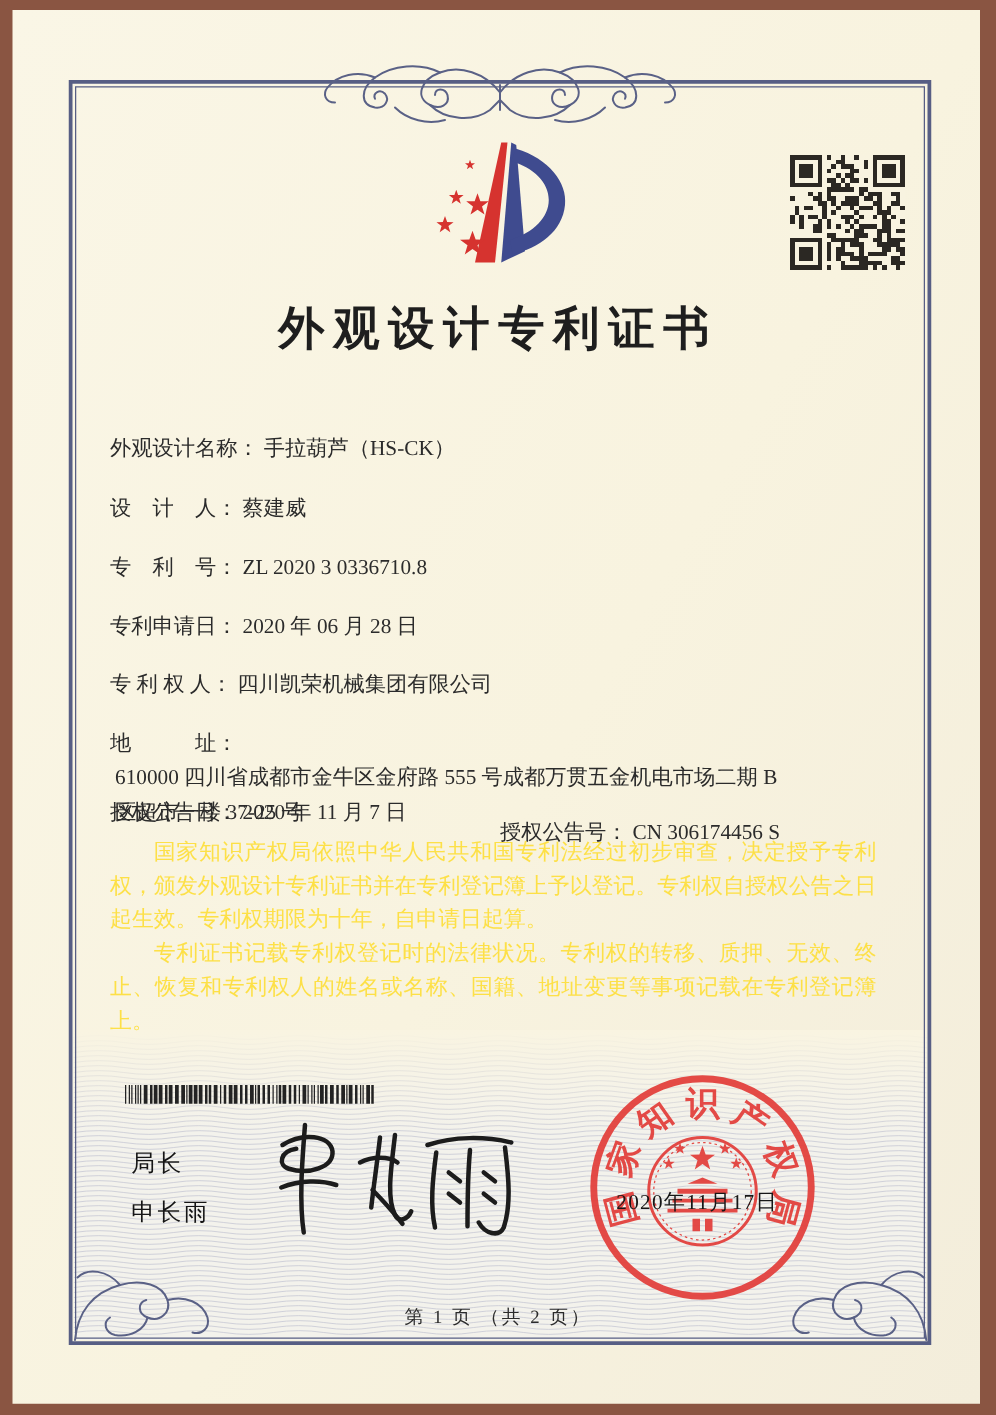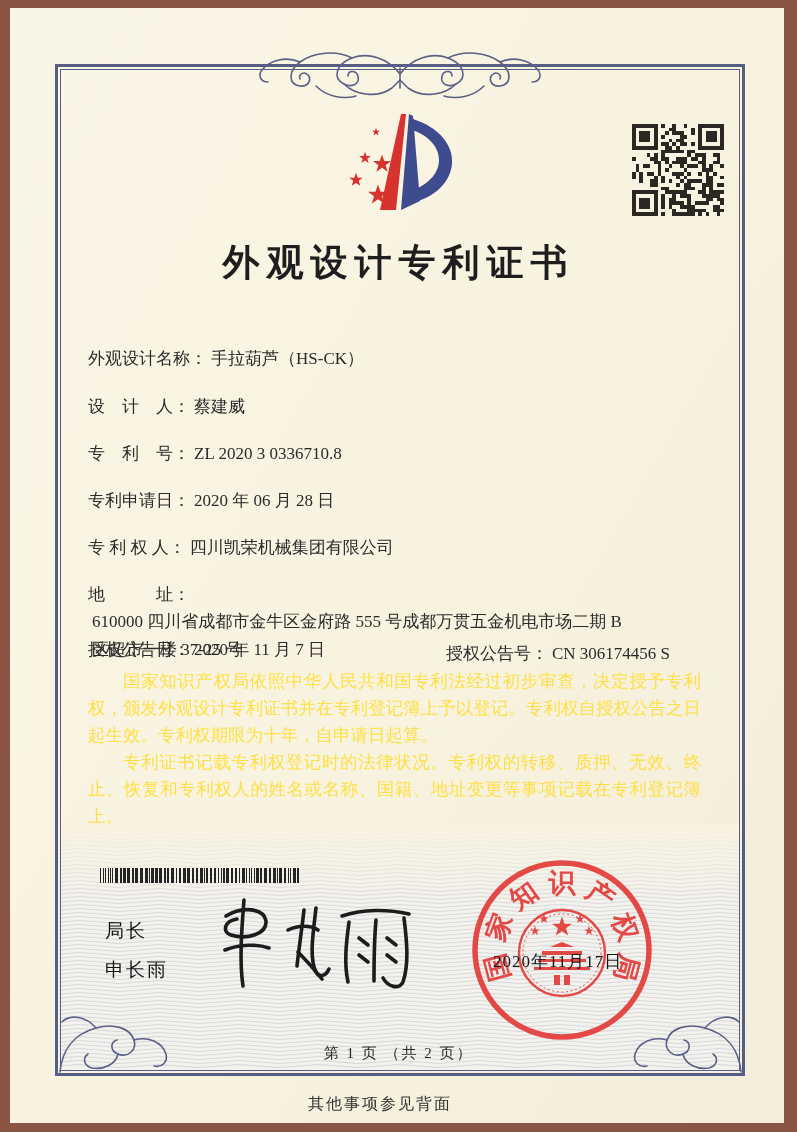--- a/index.html
+++ b/index.html
@@ -20,21 +20,21 @@
     background:linear-gradient(180deg,#f9f4e1 0%,rgba(249,244,225,.6) 12%,rgba(249,244,225,0) 34%);}
   .cert-no{position:absolute;left:88px;top:125px;font-size:17px;letter-spacing:3px;z-index:4;}
   .logo{position:absolute;left:338px;top:106px;z-index:4;}
   .qr{position:absolute;left:632px;top:124px;width:92px;height:92px;z-index:4;}
   .title{position:absolute;left:0;width:797px;top:238px;margin:0;text-align:center;
     font-size:37px;font-weight:600;letter-spacing:7px;color:#1e1e1e;z-index:4;}
   .row{position:absolute;left:88px;right:95px;font-size:17px;line-height:26px;z-index:4;}
   .flabel{white-space:pre;}
   .fvalue{margin-left:4px;}
   .addr .fvalue{display:inline-block;width:545px;vertical-align:top;line-height:28px;}
-  .pair2{position:absolute;left:312px;top:4px;margin-left:46px;}
+  .pair2{position:absolute;left:312px;top:16px;}
   .paragraphs{position:absolute;left:88px;right:96px;top:668px;font-size:17.5px;
     line-height:27px;text-align:justify;z-index:4;color:#fde047;}
   .paragraphs p{margin:0;text-indent:2em;}
   .barcode{position:absolute;left:100px;top:868px;width:204px;height:15px;z-index:4;display:flex;align-items:stretch;}
   .director{position:absolute;left:105px;top:918px;z-index:5;
     font-family:Liberation Mono, monospace;font-size:19px;color:#151515;}
   .director div{margin-bottom:13px;letter-spacing:2px;}
   .signature{position:absolute;left:212px;top:886px;z-index:5;}
   .seal{position:absolute;left:467px;top:855px;z-index:5;}
   .seal-date{position:absolute;left:493px;top:950px;font-size:17px;letter-spacing:1px;color:#161616;z-index:6;white-space:nowrap;}
@@ -522,14 +522,13 @@
         <rect x="97" y="120" width="6" height="10"></rect>
       </g>
       <defs>
         <path id="st2" d="M0,-10 2.4,-3.2 9.5,-3.1 3.8,1.2 5.9,8.1 0,4 -5.9,8.1 -3.8,1.2 -9.5,-3.1 -2.4,-3.2 Z"></path>
       </defs>
     </g>
   </svg>
   <div class="seal-date">2020年11月17日</div>
 
   <div class="page-indicator">第 1 页 （共 2 页）</div>
-  <div class="back-note">其他事项参见背面</div>
 </div>
 
 </body></html>

